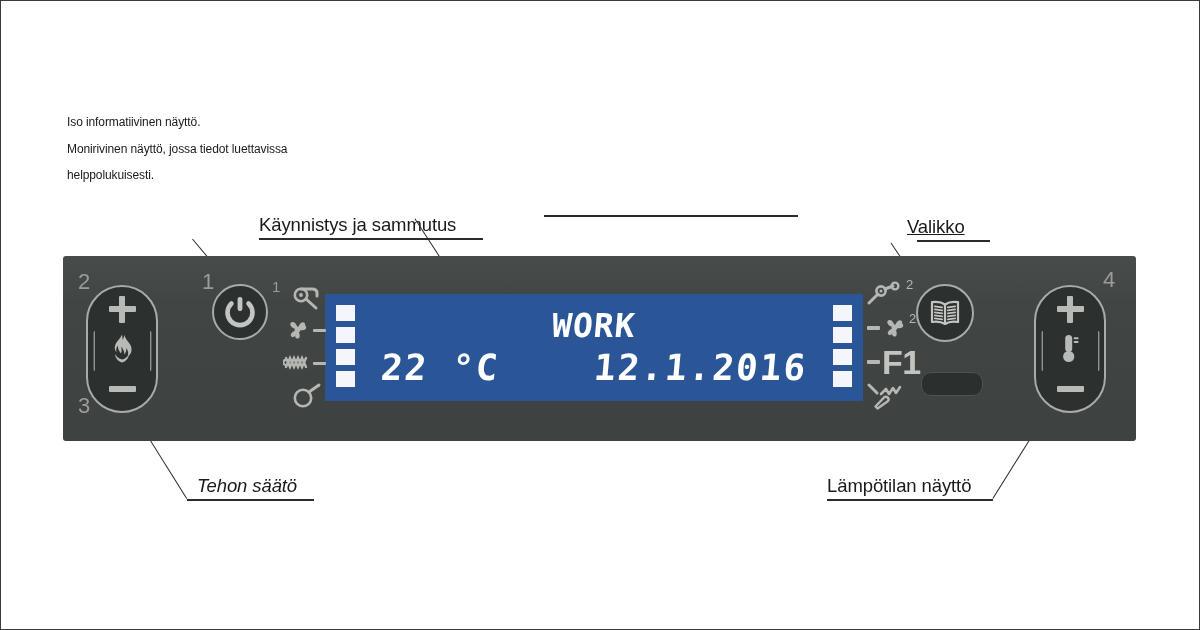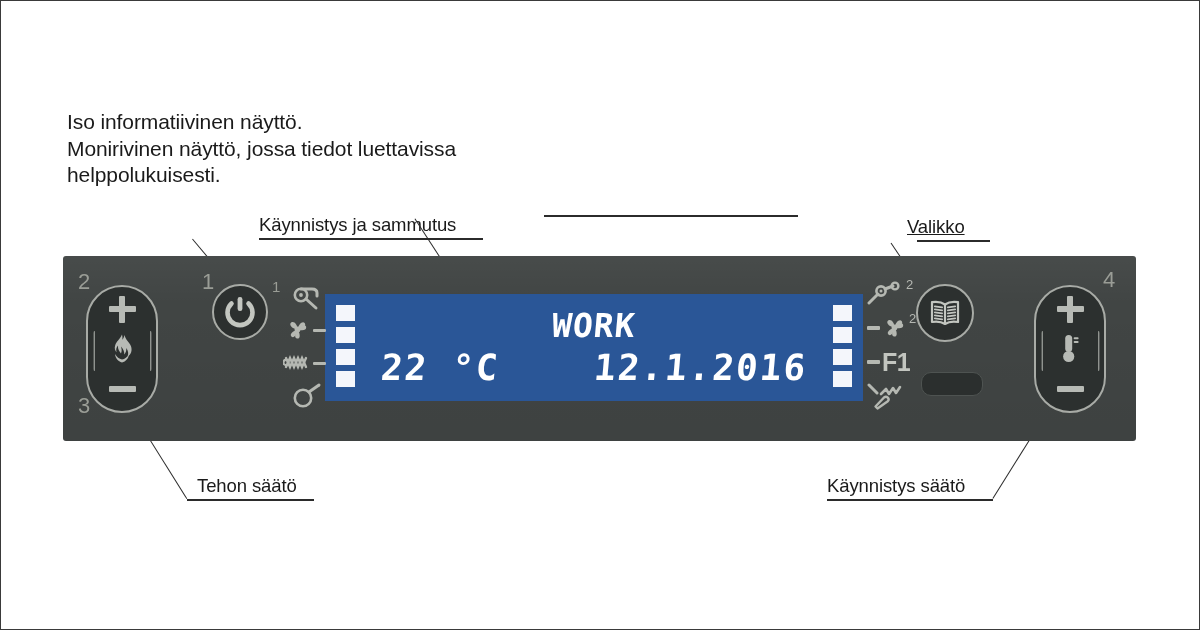--- a/index.html
+++ b/index.html
@@ -42,21 +42,21 @@
     position: absolute;
     background: #2b2b2b;
     height: 1.4px;
     transform-origin: 0 50%;
   }
 
   
   #intro-text {
     left: 66px;
     top: 108px;
-    font-size: 21px;
+    font-size: 12px;
     line-height: 26.5px;
   }
 
   
   #panel {
     position: absolute;
     left: 62px;
     top: 255px;
     width: 1073px;
     height: 185px;
@@ -241,21 +241,21 @@
   }
   .sup {
     font-size: 13px;
     font-family: "Liberation Sans", sans-serif;
     color: #b5b8b2;
     margin-left: 1px;
     align-self: flex-start;
     line-height: 10px;
   }
   #icon-f1-label {
-    font-size: 25px;
+    font-size: 34px;
     font-weight: bold;
     color: #c2c5bf;
     font-family: "Liberation Sans", sans-serif;
     letter-spacing: -0.5px;
     text-align: center;
   }
   .dash {
     width: 13px; height: 3.5px;
     background: #b5b8b2;
     margin-right: 2px;
@@ -278,25 +278,25 @@
   <div class="caption-underline" style="left:258px; top:237px; width:224px;"></div>
   <div class="leader" style="left:225px; top:277px; width:52px; transform:rotate(-130deg);"></div>
 
   <div class="caption-underline" style="left:543px; top:214px; width:254px;"></div>
   <div class="leader" style="left:468px; top:300px; width:99px; transform:rotate(-123deg);"></div>
 
   <div class="caption" style="left:906px; top:213px;text-decoration:underline;">Valikko</div>
   <div class="caption-underline" style="left:916px; top:239px; width:73px;"></div>
   <div class="leader" style="left:917px; top:281px; width:48px; transform:rotate(-124deg);"></div>
 
-  <div class="caption" style="left:196px; top:472px;">Tehon säätö</div>
+  <div class="caption" style="left:196px; top:472px;font-style:italic;">Tehon säätö</div>
   <div class="caption-underline" style="left:186px; top:498px; width:127px;"></div>
   <div class="leader" style="left:186px; top:497px; width:83px; transform:rotate(-122deg);"></div>
 
-  <div class="caption" style="left:826px; top:472px;">Käynnistys säätö</div>
+  <div class="caption" style="left:826px; top:472px;">Lämpötilan näyttö</div>
   <div class="caption-underline" style="left:826px; top:498px; width:166px;"></div>
   <div class="leader" style="left:992px; top:497px; width:86px; transform:rotate(-58deg);"></div>
 
   <div id="panel"></div>
 
   <div class="panel-num" id="num-2">2</div>
   <div class="panel-num" id="num-3">3</div>
   <div class="panel-num" id="num-1a">1</div>
   <div class="panel-num" id="num-1b">1</div>
   <div class="panel-num" id="num-4">4</div>

